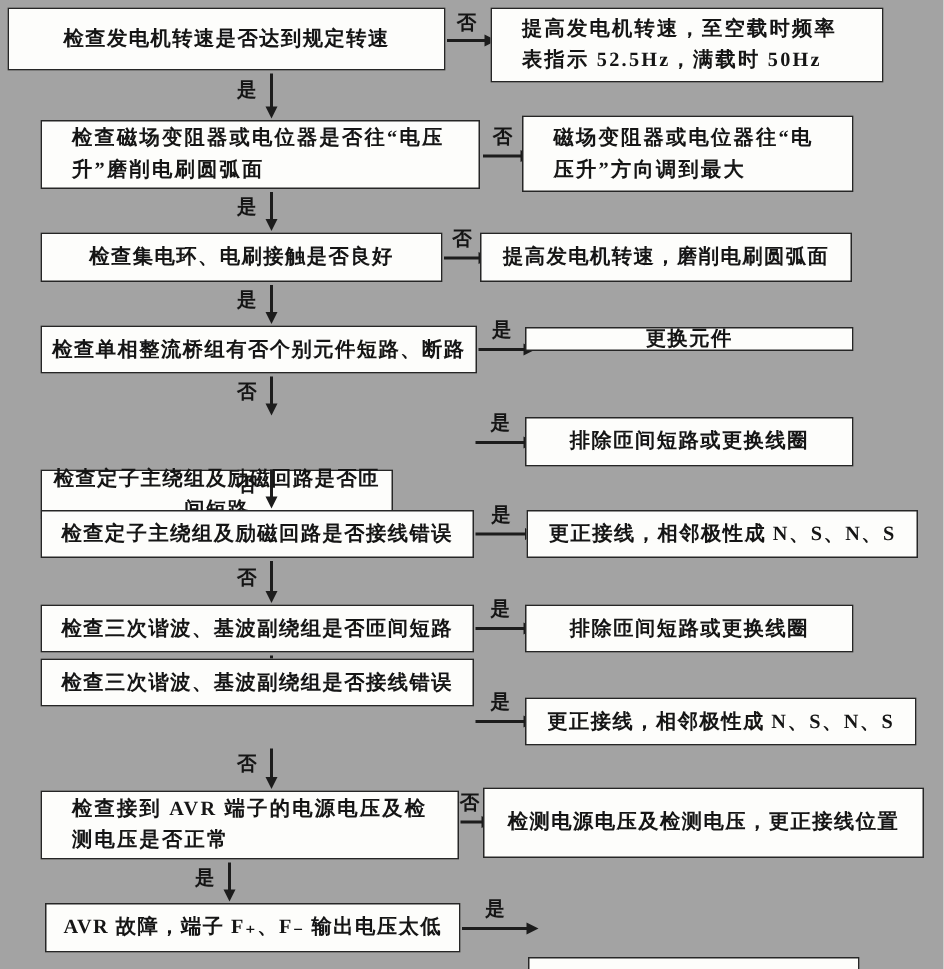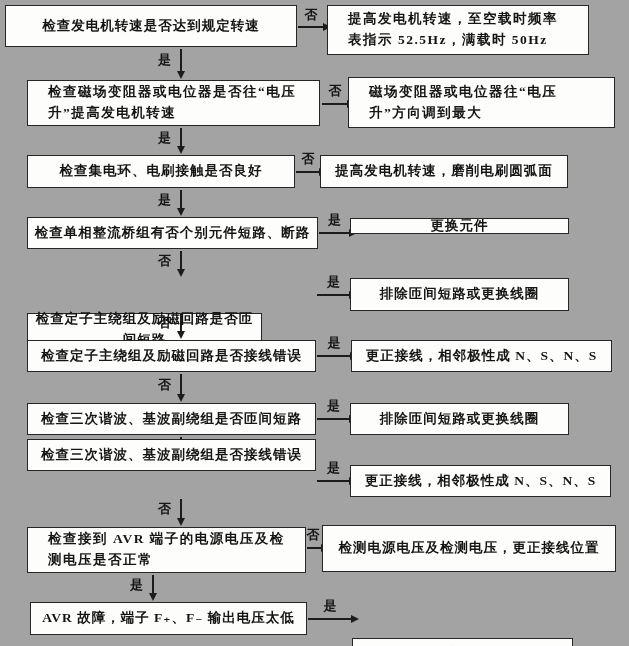--- a/index.html
+++ b/index.html
@@ -41,21 +41,21 @@
   .r0c{left:5px;top:5px;width:292px;height:42px;}
   .r0h{left:298px;top:26px;width:26px;}
   .r0bl{left:298px;top:8px;width:26px;}
   .r0a{left:327px;top:5px;width:262px;height:50px;}
   .r0v{left:180px;top:49px;height:23px;}
   .r0dl{left:158px;top:53px;}
   
   .r1c{left:27px;top:80px;width:293px;height:46px;}
   .r1h{left:322px;top:103px;width:26px;}
   .r1bl{left:322px;top:84px;width:26px;}
-  .r1a{left:348px;top:77px;width:267px;height:51px;}
+  .r1a{left:348px;top:77px;width:221px;height:51px;}
   .r1v{left:180px;top:128px;height:19px;}
   .r1dl{left:158px;top:131px;}
   
   .r2c{left:27px;top:155px;width:268px;height:33px;}
   .r2h{left:296px;top:171px;width:24px;}
   .r2bl{left:296px;top:152px;width:24px;}
   .r2a{left:320px;top:155px;width:248px;height:33px;}
   .r2v{left:180px;top:190px;height:19px;}
   .r2dl{left:158px;top:193px;}
   
@@ -114,21 +114,21 @@
   <div>
     <div class="box r0c">检查发电机转速是否达到规定转速</div>
     <div class="harrow r0h"></div>
     <div class="lab r0bl">否</div>
     <div class="box two r0a">提高发电机转速，至空载时频率表指示 52.5Hz，满载时 50Hz</div>
     <div class="varrow r0v"></div>
     <div class="dlab r0dl">是</div>
   </div>
 
   <div>
-    <div class="box two r1c">检查磁场变阻器或电位器是否往“电压升”提高发电机转速</div>
+    <div class="box two r1c">检查磁场变阻器或电位器是否往“电压升”磨削电刷圆弧面</div>
     <div class="harrow r1h"></div>
     <div class="lab r1bl">否</div>
     <div class="box two r1a">磁场变阻器或电位器往“电压升”方向调到最大</div>
     <div class="varrow r1v"></div>
     <div class="dlab r1dl">是</div>
   </div>
 
   <div>
     <div class="box r2c">检查集电环、电刷接触是否良好</div>
     <div class="harrow r2h"></div>

